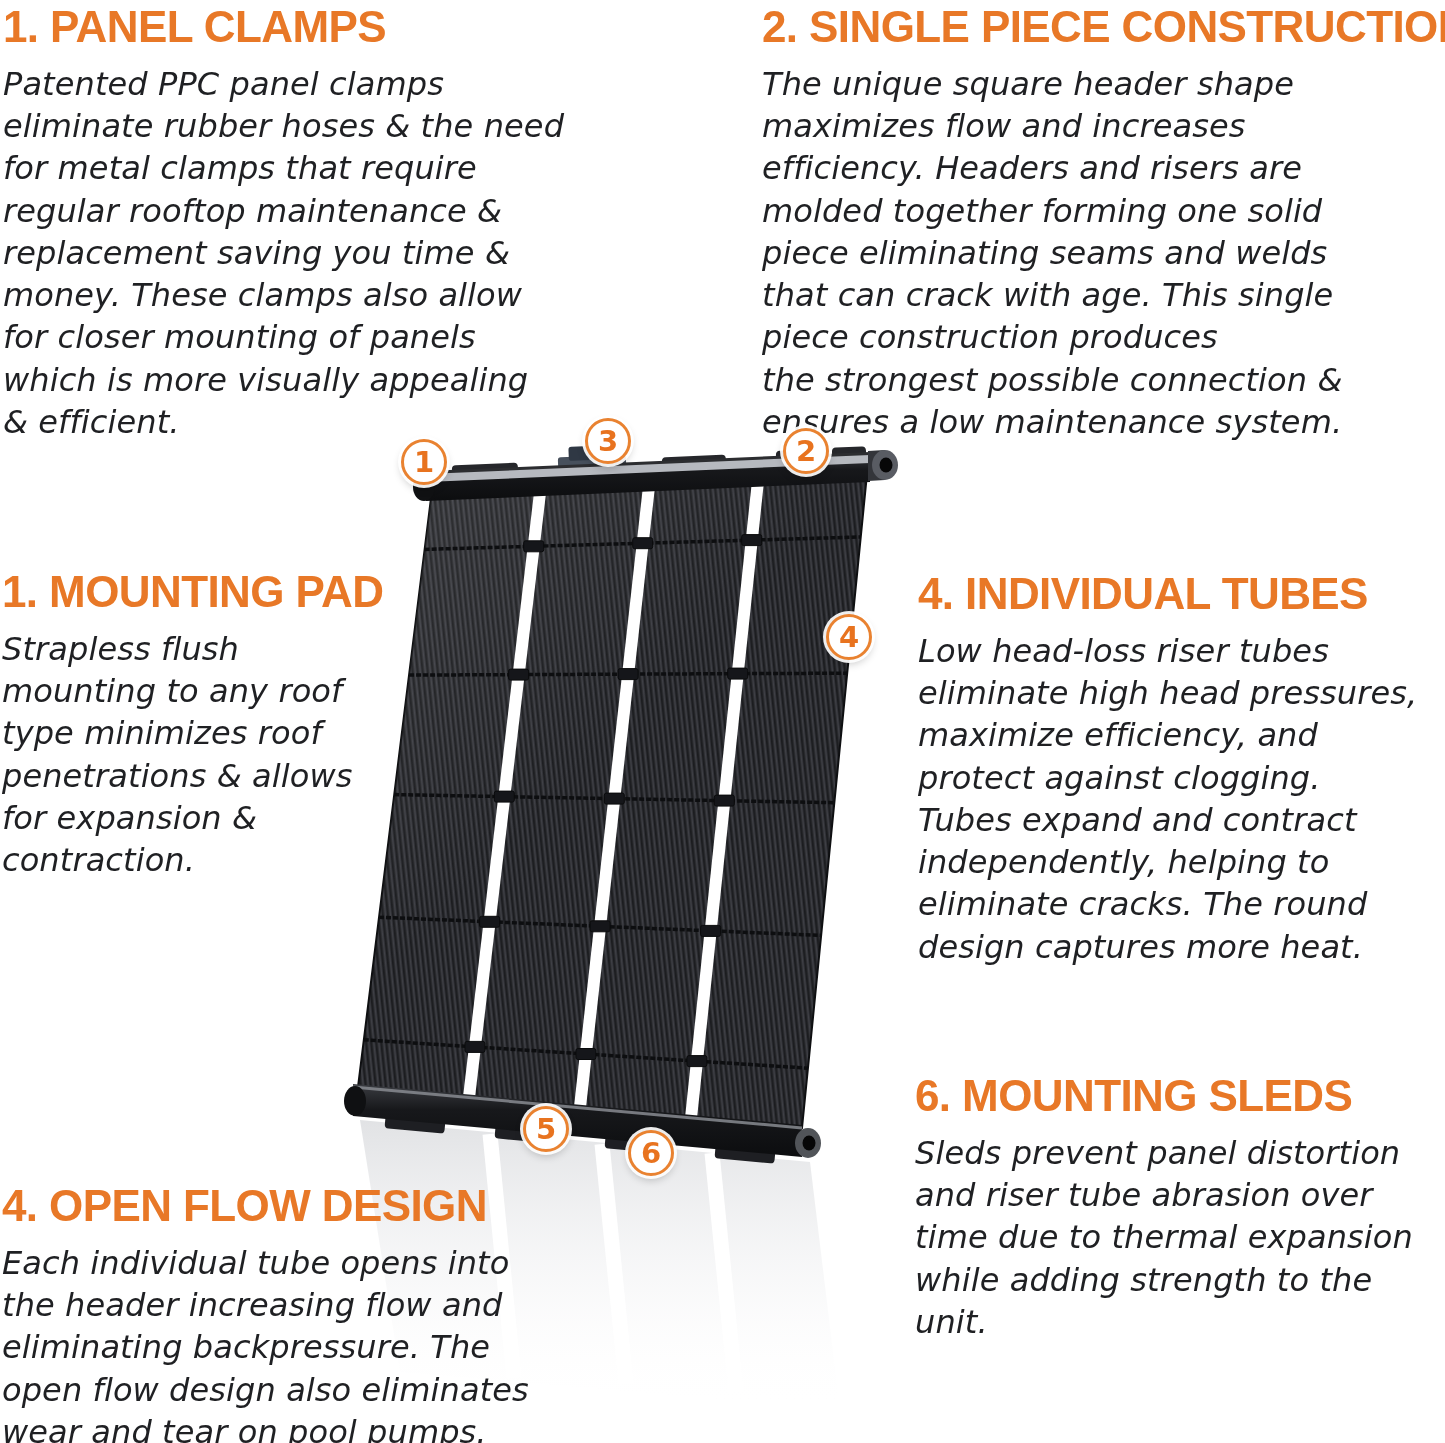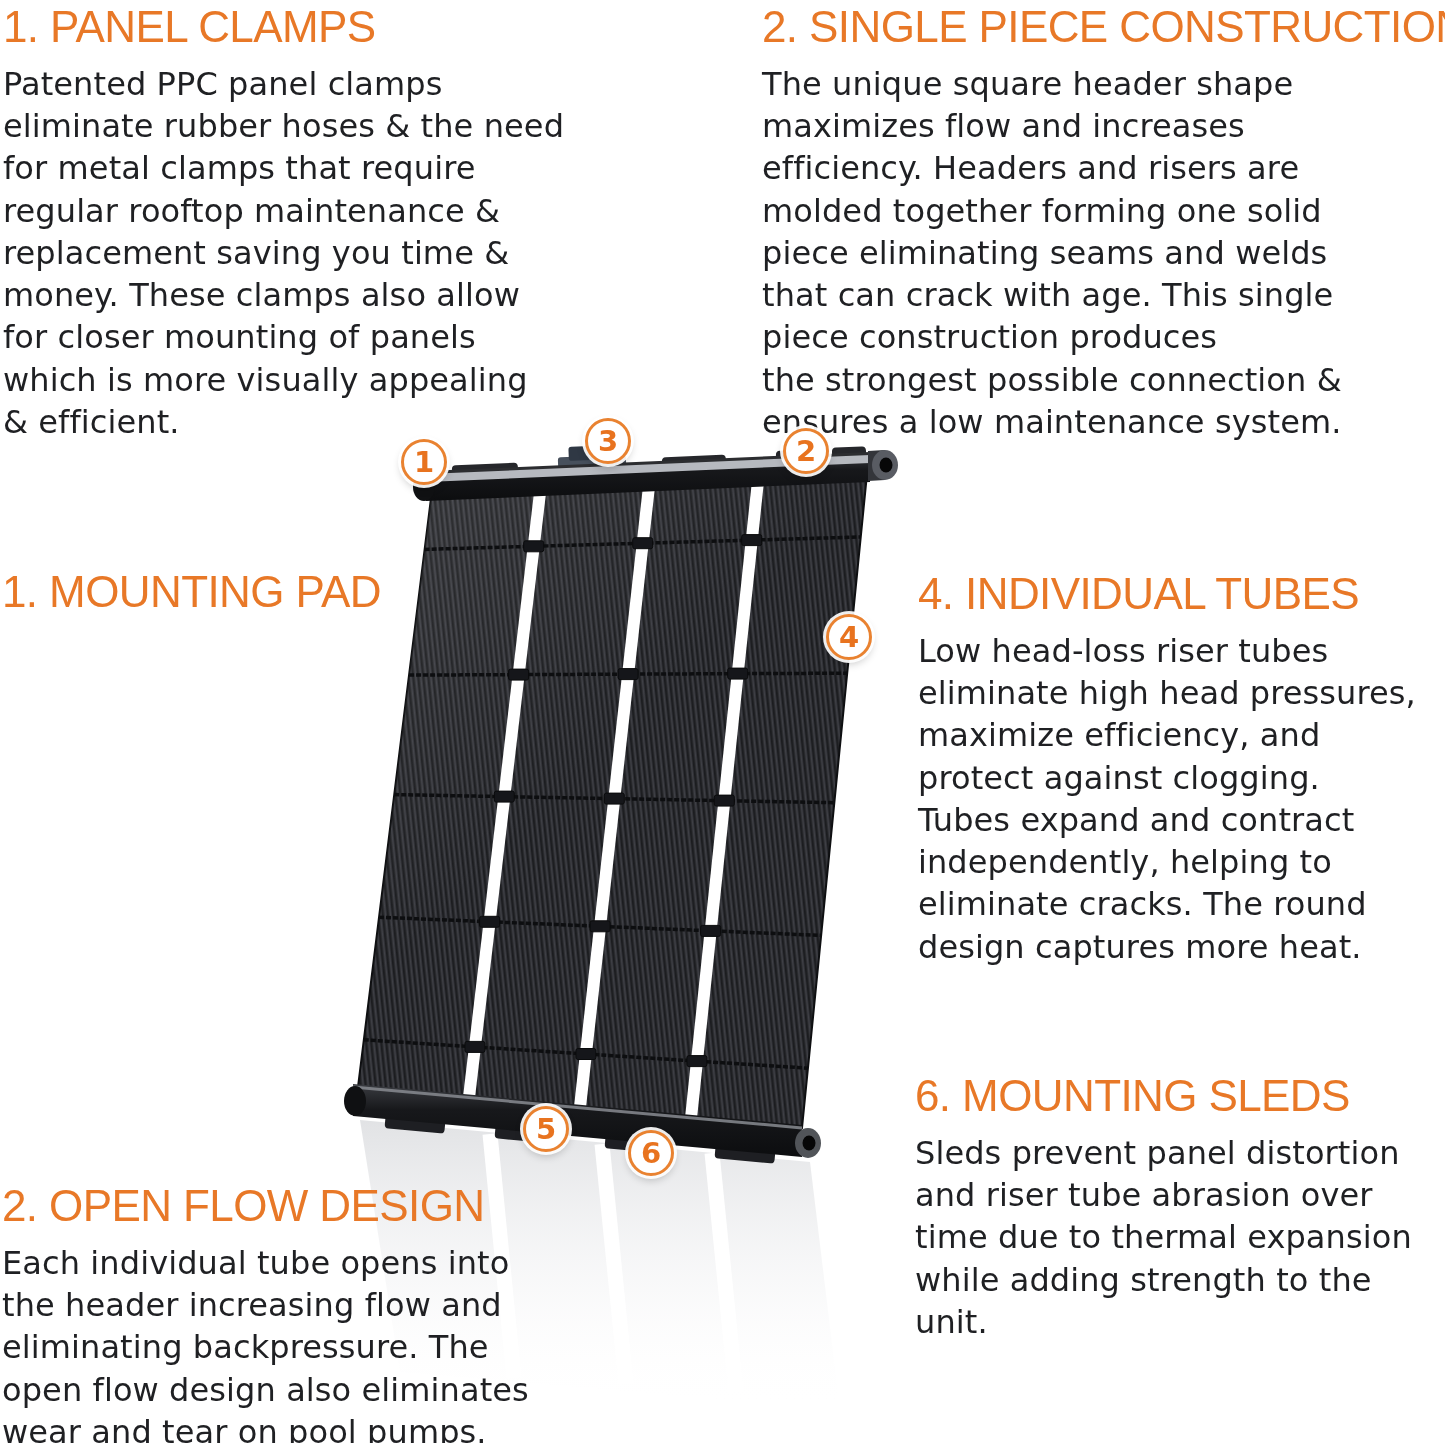--- a/index.html
+++ b/index.html
@@ -9,34 +9,35 @@
     width: 1445px;
     height: 1443px;
     background: #ffffff;
     overflow: hidden;
     font-family: "DejaVu Sans", sans-serif;
   }
   .feature { position: absolute; z-index: 2; }
   .feature h2 {
     margin: 0 0 14px 0;
     font-family: "Liberation Sans", sans-serif;
-    font-weight: normal;
+    font-weight: bold;
     font-size: 44px;
     line-height: 1.0;
     letter-spacing: -0.6px;
     color: #e87827;
     white-space: nowrap;
   }
   .feature p {
     margin: 0;
     font-size: 32px;
     line-height: 1.32;
     letter-spacing: 0.1px;
     color: #1f2023;
     white-space: pre-line;
+    font-style: italic;
   }
   .s1 { left: 3px;    top: 5px;    width: 660px; }
   .s2 { left: 762px;  top: 5px;    width: 683px; }
   .s3 { left: 2px;    top: 570px;  width: 430px; }
   .s4 { left: 918px;  top: 572px;  width: 530px; }
   .s5 { left: 2px;    top: 1184px; width: 600px; }
   .s6 { left: 915px;  top: 1074px; width: 532px; }
 
   .illustration {
     position: absolute;
@@ -95,36 +96,42 @@
 molded together forming one solid
 piece eliminating seams and welds
 that can crack with age. This single
 piece construction produces
 the strongest possible connection &amp;
 ensures a low maintenance system.</p>
   </section>
 
   <section class="feature s3">
     <h2>1. MOUNTING PAD</h2>
+    <p>Strapless flush
+mounting to any roof
+type minimizes roof
+penetrations &amp; allows
+for expansion &amp;
+contraction.</p>
   </section>
 
   <section class="feature s4">
     <h2>4. INDIVIDUAL TUBES</h2>
     <p>Low head-loss riser tubes
 eliminate high head pressures,
 maximize efficiency, and
 protect against clogging.
 Tubes expand and contract
 independently, helping to
 eliminate cracks. The round
 design captures more heat.</p>
   </section>
 
   <section class="feature s5">
-    <h2>2. OPEN FLOW DESIGN</h2>
+    <h2>4. OPEN FLOW DESIGN</h2>
     <p>Each individual tube opens into
 the header increasing flow and
 eliminating backpressure. The
 open flow design also eliminates
 wear and tear on pool pumps.</p>
   </section>
 
   <section class="feature s6">
     <h2>6. MOUNTING SLEDS</h2>
     <p>Sleds prevent panel distortion

